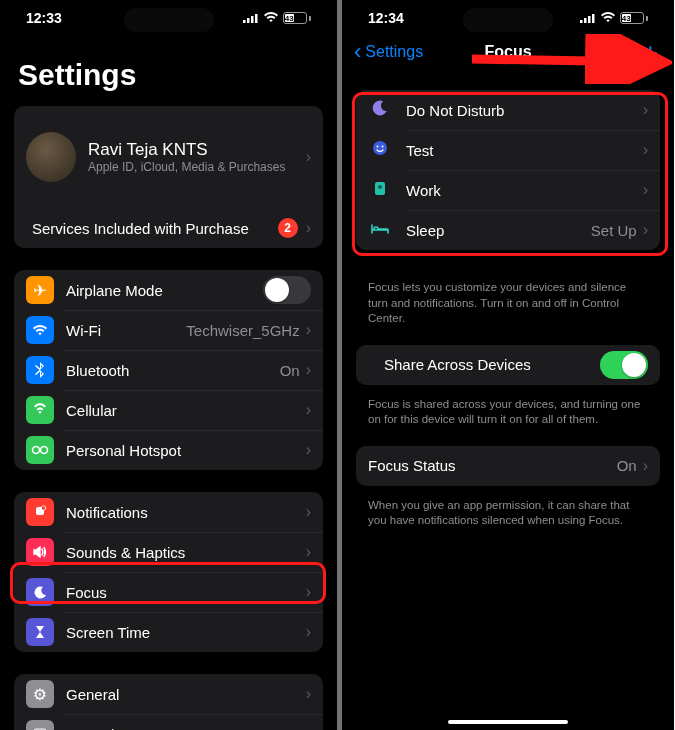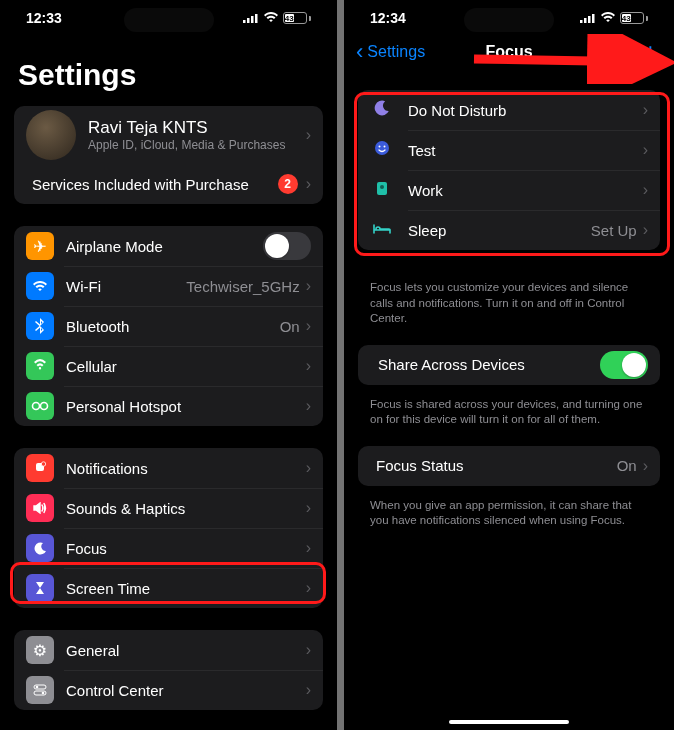--- a/index.html
+++ b/index.html
@@ -11,21 +11,21 @@
     display: flex;
   }
   .phone {
     width: 337px;
     height: 730px;
     background: #000000;
     color: #fff;
     position: relative;
     overflow: hidden;
   }
-  .phone + .phone { border-left: 7px solid #737373; }
+  .phone + .phone { border-left: 5px solid #737373; }
   .statusbar {
     display: flex;
     justify-content: space-between;
     align-items: center;
     padding: 10px 26px 4px 26px;
     font-size: 14px;
     font-weight: 600;
   }
   .status-right { display: flex; align-items: center; gap: 4px; }
   .battery { display: flex; align-items: center; gap: 2px; }
@@ -126,21 +126,21 @@
   .cell .value { font-size: 15px; color: #8e8e93; margin-right: 6px; }
   .cell .chev { color: #5a5a5e; font-size: 16px; }
   .cell .badge {
     background:#ff3b30; color:#fff;
     width:20px;height:20px;border-radius:50%;
     display:flex;align-items:center;justify-content:center;
     font-size:12px;font-weight:600;margin-right:8px;
   }
 
   .profile {
-    display:flex; align-items:center; padding:4px 12px;
+    display:flex; align-items:center; padding:26px 12px;
   }
   .profile .avatar {
     width:50px;height:50px;border-radius:50%;
     background: radial-gradient(circle at 40% 35%, #6b5a44, #2e261d);
     margin-right:12px;flex-shrink:0;
   }
   .profile .name { font-size:17px; font-weight:500; }
   .profile .sub { font-size:12px; color:#8e8e93; }
   .profile .chev { color:#5a5a5e; font-size:16px; margin-left:auto; }
 
@@ -429,35 +429,35 @@
         <svg width="18" height="12" viewBox="0 0 18 12">
             <path d="M1 2 V10 M1 7 H17 V10 M3 6 A2 2 0 1 1 7 6 M7 6 H16 A1 1 0 0 1 17 7" stroke="#34d2c8" stroke-width="1.6" fill="none" stroke-linecap="round"></path>
           </svg>
       </div>
       <span class="label">Sleep</span>
       <span class="value">Set Up</span>
       <span class="chev">›</span>
     </div>
   </div>
 
-  <div class="footer-text">Focus lets you customize your devices and silence calls and notifications. Turn it on and off in Control Center.</div>
+  <div class="footer-text">Focus lets you customize your devices and silence turn and notifications. Turn it on and off in Control Center.</div>
 
   <div class="group after-footer" style="margin-bottom:6px">
     <div class="cell no-icon">
-      <span class="label" style="margin-left:8px">Share Across Devices</span>
+      <span class="label" style="margin-left:16px">Share Across Devices</span>
       <div class="toggle on">
           <div class="knob"></div>
         </div>
     </div>
   </div>
   <div class="footer-text">Focus is shared across your devices, and turning one on for this device will turn it on for all of them.</div>
 
   <div class="group after-footer" style="margin-bottom:6px">
     <div class="cell no-icon">
-      <span class="label" style="margin-left:6px">Focus Status</span>
+      <span class="label" style="margin-left:0">Focus Status</span>
       <span class="value">On</span>
       <span class="chev">›</span>
     </div>
   </div>
   <div class="footer-text">When you give an app permission, it can share that you have notifications silenced when using Focus.</div>
 
   <div class="highlight-box" style="left:10px;top:92px;width:316px;height:164px;"></div>
 
   <svg class="arrow-overlay" style="left:120px;top:34px;width:210px;height:50px" viewBox="0 0 210 50">
     <defs>

